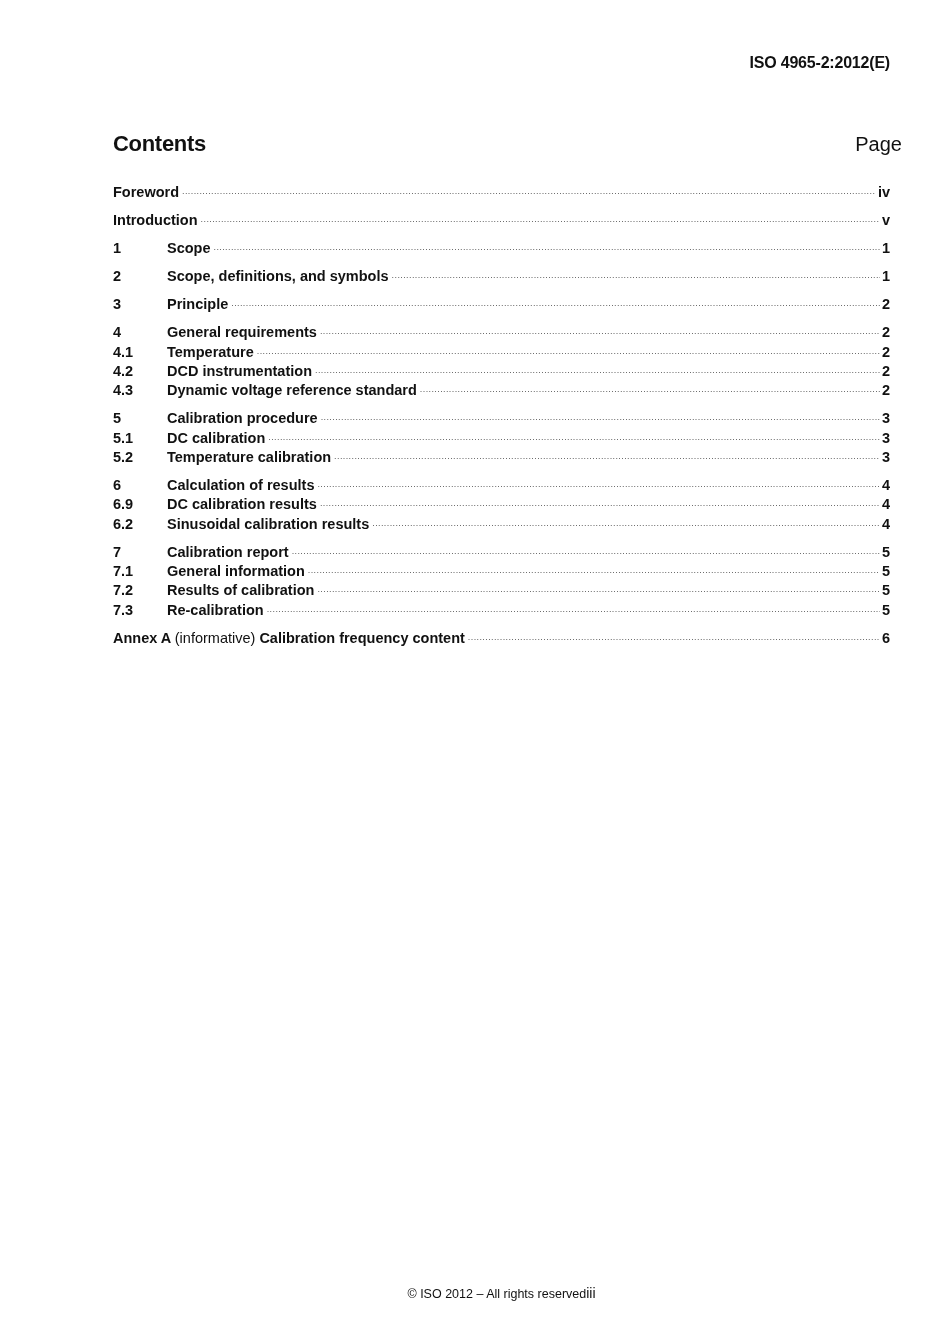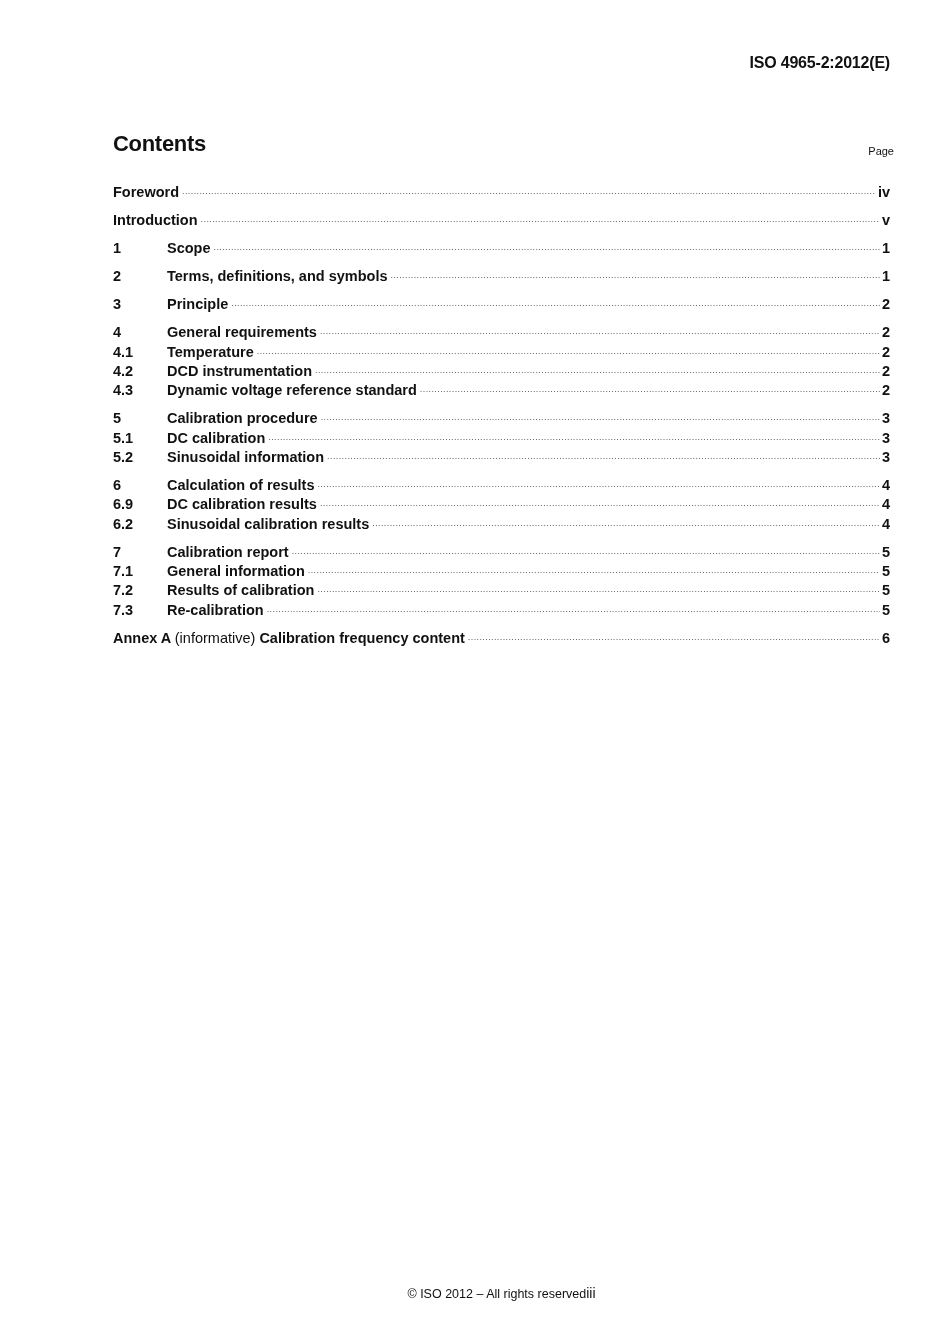--- a/index.html
+++ b/index.html
@@ -5,25 +5,25 @@
     html, body { margin: 0; padding: 0; background: #ffffff; }
     body {
       width: 950px; height: 1344px; position: relative; overflow: hidden;
       font-family: "Liberation Sans", "DejaVu Sans", sans-serif; color: #111111;
     }
     .doc-id {
       position: absolute; right: 60px; top: 54px;
       font-weight: bold; font-size: 16px; letter-spacing: -0.2px;
     }
     .contents-header {
-      position: absolute; left: 113px; right: 56px; top: 131px;
-      display: flex; justify-content: space-between; align-items: flex-end;
+      position: absolute; left: 113px; right: 48px; top: 131px;
+      display: flex; justify-content: space-between; align-items: center;
     }
     .contents-title { font-size: 22px; font-weight: bold; letter-spacing: -0.3px; }
-    .page-label { font-size: 11px; }
+    .page-label { font-size: 20px; }
     .toc {
       position: absolute; left: 113px; right: 60px; top: 183px;
     }
     .toc-entry {
       display: flex; align-items: flex-start;
       font-size: 14.5px; font-weight: bold; line-height: 19.3px; height: 19.3px;
       white-space: nowrap;
     }
     .toc-entry.gap { margin-top: 8.8px; }
     .toc-entry:first-child { margin-top: 0; }
@@ -69,21 +69,21 @@
     <span class="toc-page">v</span>
   </div>
   <div class="toc-entry gap">
     <span class="toc-num">1</span>
     <span class="toc-label">Scope</span>
     <span class="toc-dots"></span>
     <span class="toc-page">1</span>
   </div>
   <div class="toc-entry gap">
     <span class="toc-num">2</span>
-    <span class="toc-label">Terms, definitions, and symbols</span>
+    <span class="toc-label">Scope, definitions, and symbols</span>
     <span class="toc-dots"></span>
     <span class="toc-page">1</span>
   </div>
   <div class="toc-entry gap">
     <span class="toc-num">3</span>
     <span class="toc-label">Principle</span>
     <span class="toc-dots"></span>
     <span class="toc-page">2</span>
   </div>
   <div class="toc-entry gap">
@@ -117,21 +117,21 @@
     <span class="toc-page">3</span>
   </div>
   <div class="toc-entry">
     <span class="toc-num">5.1</span>
     <span class="toc-label">DC calibration</span>
     <span class="toc-dots"></span>
     <span class="toc-page">3</span>
   </div>
   <div class="toc-entry">
     <span class="toc-num">5.2</span>
-    <span class="toc-label">Sinusoidal information</span>
+    <span class="toc-label">Temperature calibration</span>
     <span class="toc-dots"></span>
     <span class="toc-page">3</span>
   </div>
   <div class="toc-entry gap">
     <span class="toc-num">6</span>
     <span class="toc-label">Calculation of results</span>
     <span class="toc-dots"></span>
     <span class="toc-page">4</span>
   </div>
   <div class="toc-entry">

